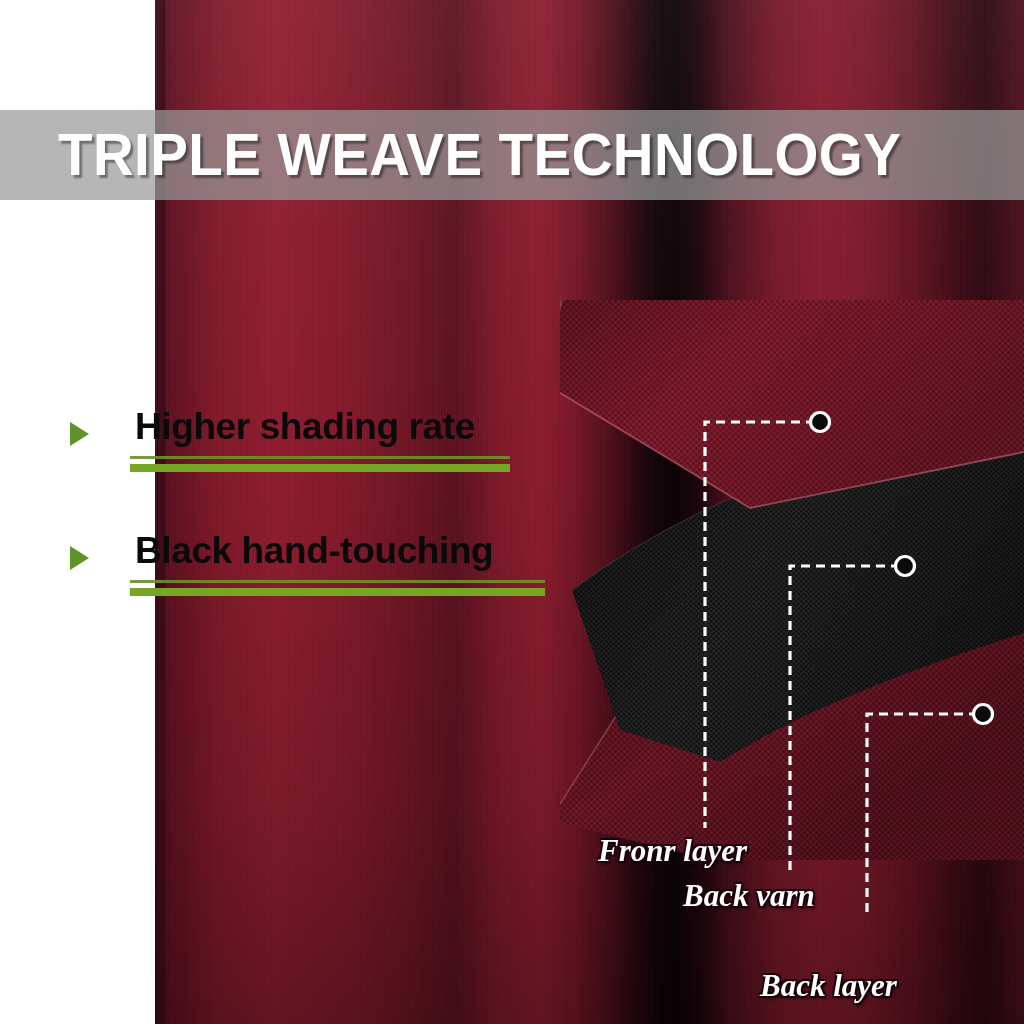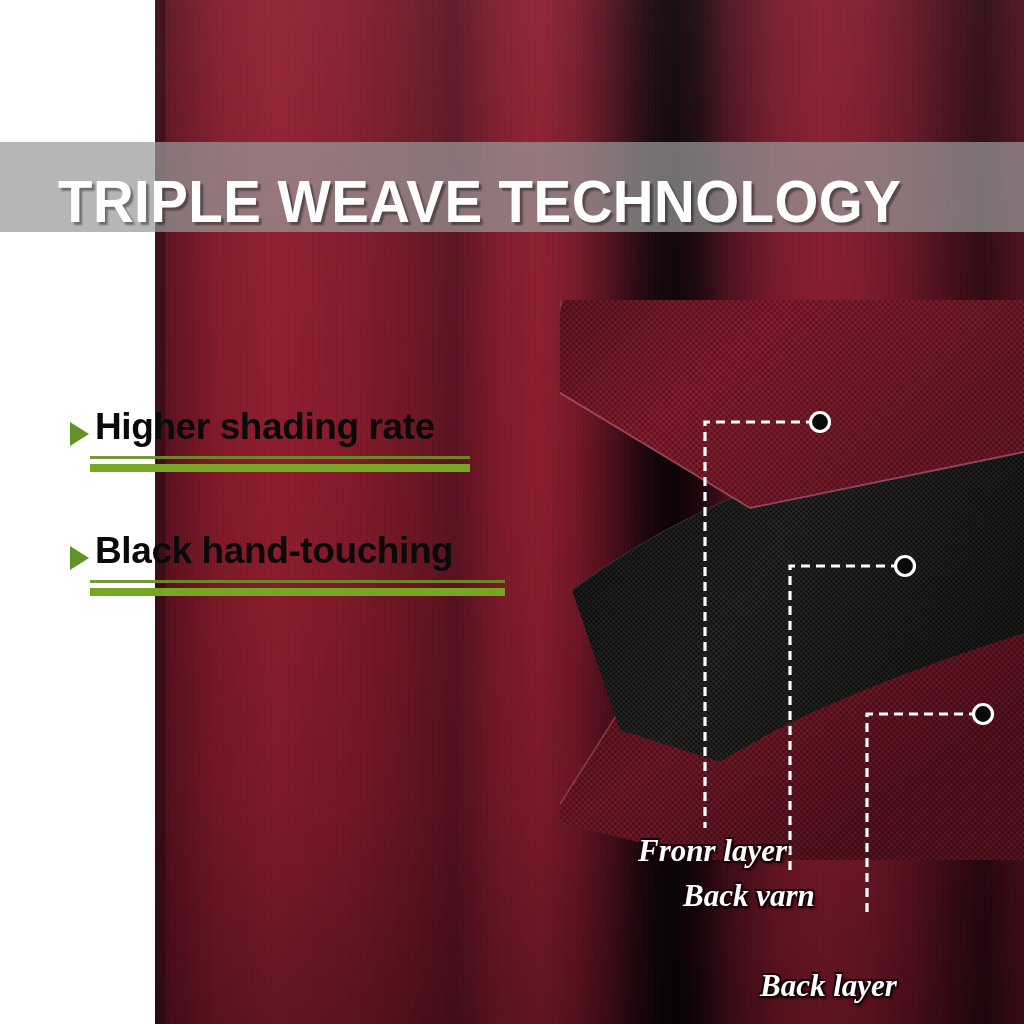--- a/index.html
+++ b/index.html
@@ -74,21 +74,21 @@
     background:linear-gradient(90deg, rgba(90,15,28,0.0), rgba(40,8,16,0.55));
     pointer-events:none;
   }
 
   
   .banner{
     position:absolute;
     left:0; top:110px;
     width:1024px; height:90px;
     background:rgba(152,152,152,0.72);
-    display:flex; align-items:flex-end;margin-top:32px;
+    display:flex; align-items:center;
   }
   .banner-white-part{
     position:absolute; left:0; top:0; width:155px; height:100%;
     background:#b6b6b6;
   }
   .banner-title{
     position:relative;
     margin-left:58px;
     color:#ffffff;
     font-family:"Liberation Sans", sans-serif;
@@ -104,21 +104,21 @@
 
   
   .features{
     position:absolute;
     left:0; top:404px;
     width:560px;
   }
   .feature{
     position:relative;
     margin-bottom:56px;
-    padding-left:68px;
+    padding-left:108px;
   }
   .feature-bullet{
     position:absolute;
     left:70px; top:18px;
     width:0; height:0;
     border-left:19px solid #5f9227;
     border-top:12px solid transparent;
     border-bottom:12px solid transparent;
   }
   .feature-label{
@@ -178,21 +178,21 @@
     line-height:1;
     white-space:nowrap;
     text-shadow:
       -1.6px -1.6px 0 #1a0409,
        1.6px -1.6px 0 #1a0409,
       -1.6px  1.6px 0 #1a0409,
        1.6px  1.6px 0 #1a0409,
        0px    0px   3px rgba(0,0,0,0.85),
        2.5px  2.5px 3px rgba(0,0,0,0.55);
   }
-  .label-front{ left:598px; top:835px;margin-left:40px; }
+  .label-front{ left:598px; top:835px; }
   .label-black{ left:683px; top:880px; }
   .label-back { left:760px; top:925px;margin-top:45px; }
 </style>
 </head>
 <body>
 
 <div id="stage">
 
   <div class="curtain"></div>
   <div class="curtain-edge"></div>

